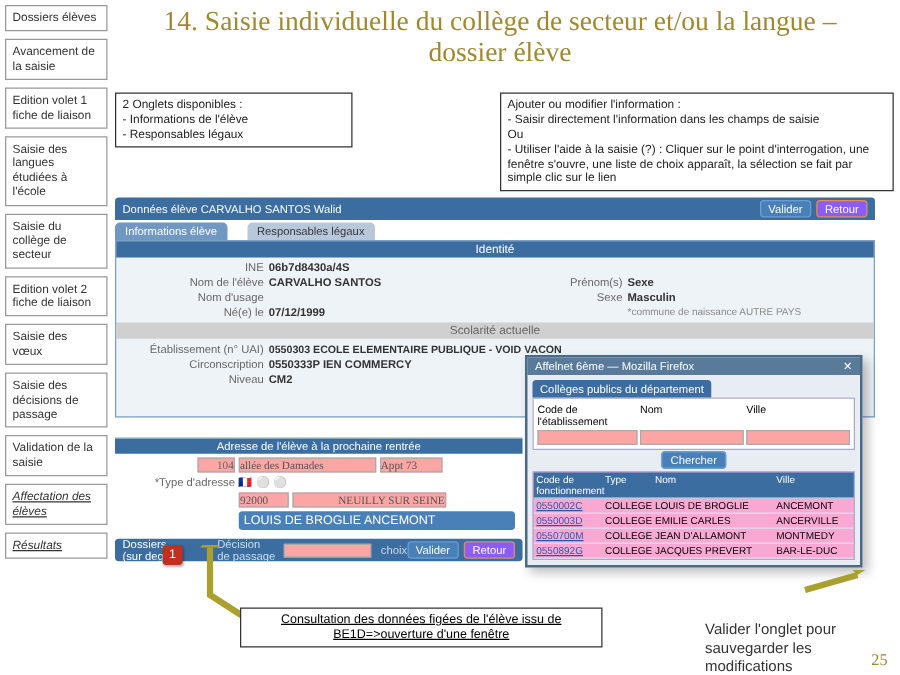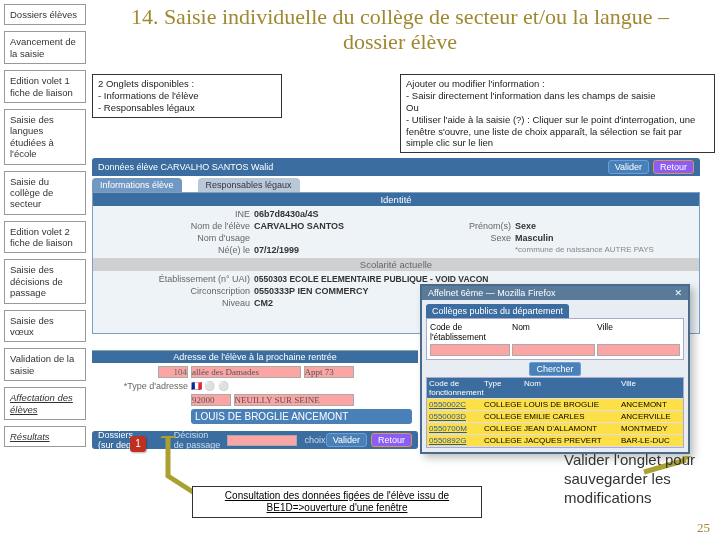--- a/index.html
+++ b/index.html
@@ -20,60 +20,60 @@
   .app-bar .btn { margin-left: auto; display: flex; gap: 4px; }
   .pill { background: #4a80b8; color: #fff; border-radius: 3px; padding: 1px 6px; font-size: 9px; border: 1px solid #6a9ed6; }
   .pill.orange { background: #8b5cf6; border-color: #e09050; }
   .tabs { display: flex; gap: 16px; margin-top: 2px; }
   .tab { background: #b8c8d8; border-radius: 4px 4px 0 0; padding: 2px 8px; font-size: 9px; color: #334; }
   .tab.active { background: #7198c2; color: #fff; }
 
   .panel { border: 1px solid #7aa0c8; background: #eef3f8; }
   .section-head { background: #3b6da0; color: #fff; text-align: center; font-size: 9.5px; padding: 1px 0; }
   .section-head.gray { background: #d0d0d0; color: #666; }
-  .form-grid { display: grid; grid-template-columns: 110px 1fr 90px 1fr; gap: 2px 4px; padding: 3px 21px; font-size: 9px; color: #444; margin-left: 26px; }
+  .form-grid { display: grid; grid-template-columns: 110px 1fr 90px 1fr; gap: 2px 4px; padding: 3px 8px; font-size: 9px; color: #444; }
   .label { text-align: right; color: #666; }
   .value { color: #333; font-weight: bold; }
   .field { background: #fca5a5; border: 1px solid #aaa; display: inline-block; min-width: 50px; height: 12px; font-family: Liberation Serif, serif; }
   .qmark { display: inline-block; width: 12px; height: 12px; background: #d0a030; color: #fff; border-radius: 2px; text-align: center; line-height: 12px; font-size: 9px; }
 
   .popup { position: absolute; left: 420px; top: 284px; width: 270px; border: 2px solid #4a6a8a; background: #e8edf3; box-shadow: 4px 4px 8px rgba(0,0,0,0.25); }
   .popup-title { background: #5a7a9a; color: #fff; font-size: 9px; padding: 2px 6px; display:flex; justify-content:space-between; }
   .popup-body { padding: 4px; }
   .popup-tab { background: #3b6da0; color: #fff; font-size: 9px; padding: 2px 6px; border-radius: 3px 3px 0 0; display: inline-block; }
   .popup-form { background: #fff; border: 1px solid #aac; padding: 3px; font-size: 8.5px; display: grid; grid-template-columns: 80px 1fr 1fr; gap: 2px; }
-  .popup-table { background: #fde047; border: 1px solid #aac; font-size: 8px; margin-top: 3px; }
+  .popup-table { background: #f9a8d4; border: 1px solid #aac; font-size: 8px; margin-top: 3px; }
   .popup-table .row { display: grid; grid-template-columns: 55px 40px 1fr 60px; border-bottom: 1px solid #dde; padding: 1px 2px; }
   .popup-table .row.head { background: #3b6da0; color: #fff; }
 
   .consult-box { position: absolute; left: 192px; top: 486px; width: 290px; background: #fff; border: 1px solid #333; padding: 3px 6px; font-size: 10px; text-align: center; text-decoration: underline; line-height: 1.2; }
   .consult-arrow { position: absolute; left: 158px; top: 436px; width: 60px; height: 66px; }
   .consult-arrow svg { width: 100%; height: 100%; }
 
-  .validate-box { position: absolute; left: 564px; top: 451px; width: 140px; font-size: 15px; line-height: 1.25; color: #333; }
+  .validate-box { position: absolute; left: 564px; top: 496px; width: 140px; font-size: 12px; line-height: 1.25; color: #333; }
   .validate-arrow { position: absolute; left: 640px; top: 456px; width: 54px; height: 20px; }
 
   .slidenum { position: absolute; right: 10px; bottom: 4px; color: #a08830; font-size: 13px; font-family: "Times New Roman", serif; }
 
   .bullet-1 { position: absolute; left: 130px; top: 436px; width: 16px; height: 16px; background: #c03020; color: #fff; border-radius: 3px; text-align: center; line-height: 16px; font-size: 10px; box-shadow: 1px 1px 2px rgba(0,0,0,0.3); }
   .addr-block { position: absolute; left: 92px; top: 350px; width: 326px; height: 110px; border-top: 1px solid #8aa; }
   .addr-head { background: #3b6da0; color: #fff; text-align: center; font-size: 9px; padding: 1px 0; }
 </style>
 </head>
 <body>
 
 <div class="sidebar">
   <div class="nav-item">Dossiers élèves</div>
   <div class="nav-item">Avancement de la saisie</div>
   <div class="nav-item">Edition volet 1 fiche de liaison</div>
   <div class="nav-item">Saisie des langues étudiées à l'école</div>
   <div class="nav-item">Saisie du collège de secteur</div>
   <div class="nav-item">Edition volet 2 fiche de liaison</div>
+  <div class="nav-item">Saisie des vœux</div>
   <div class="nav-item">Saisie des décisions de passage</div>
-  <div class="nav-item">Saisie des vœux</div>
   <div class="nav-item">Validation de la saisie</div>
   <div class="nav-item nav-active">Affectation des élèves</div>
   <div class="nav-item nav-active">Résultats</div>
 </div>
 
 <div class="title">14. Saisie individuelle du collège de secteur et/ou la langue – dossier élève</div>
 
 <div class="callout callout-1">
   <div>2 Onglets disponibles :</div>
   <div>- Informations de l'élève</div>
@@ -144,21 +144,21 @@
     </div>
     <div>
       <span class="field" style="min-width:110px;">allée des Damades</span>
       <span class="field" style="min-width:50px;">Appt 73</span>
     </div>
     <div class="label">*Type d'adresse</div>
     <div>🇫🇷 ⚪ ⚪</div>
     <div></div>
     <div>
       <span class="field" style="min-width:40px;">92000</span>
-      <span class="field" style="min-width:120px;">NEUILLY SUR SEINE</span>
+      <span class="field" style="min-width:120px;padding-left:36px;">NEUILLY SUR SEINE</span>
     </div>
     <div></div>
     <div style="background:#4a80b8;color:#fff;padding:2px 4px;border-radius:3px;display:inline-block;font-size:10px;">
       <span>LOUIS DE BROGLIE ANCEMONT</span>
     </div>
   </div>
   <div class="app-bar" style="margin-top:4px;border-radius:3px;">
     <span>Dossiers (sur degré)</span>
     <span style="margin-left:30px;color:#cde;">Décision de passage</span>
     <span class="field" style="margin-left:6px;min-width:70px;height:11px;"></span>

